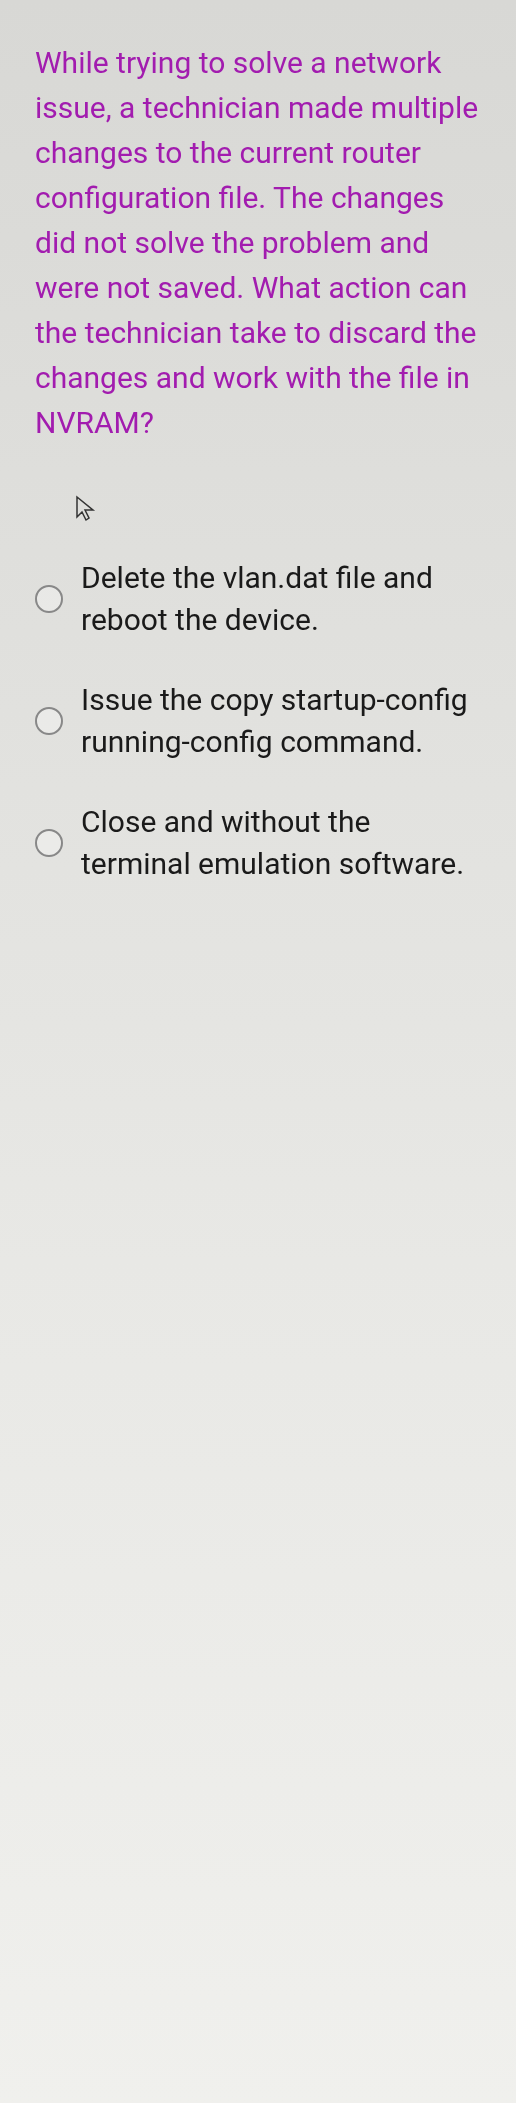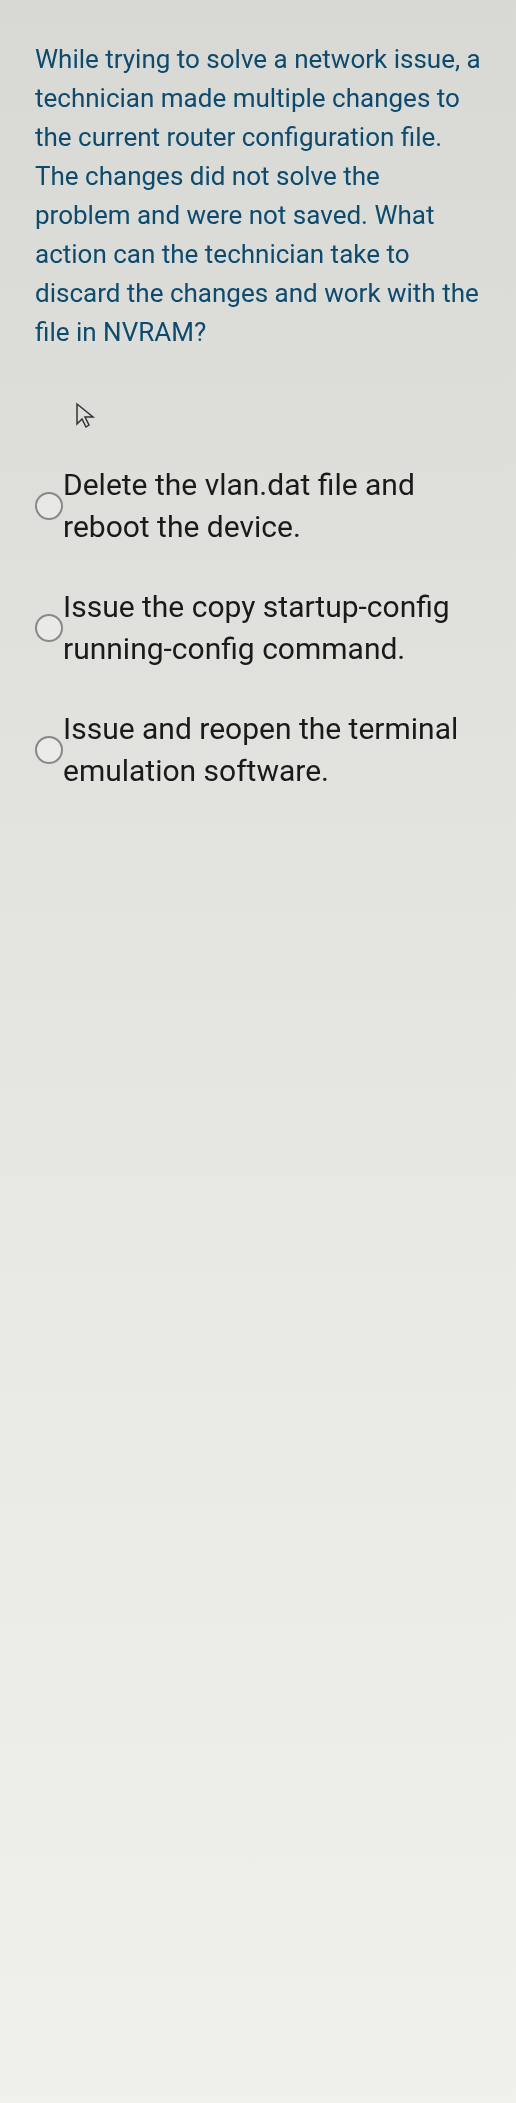--- a/index.html
+++ b/index.html
@@ -9,39 +9,40 @@
     }
     body {
       font-family: -apple-system, BlinkMacSystemFont, "Segoe UI", Roboto, sans-serif;
       background: linear-gradient(to bottom, #d8d8d5 0%, #e0e0dd 30%, #e8e8e5 60%, #f0f0ed 100%);
       width: 516px;
       min-height: 2103px;
       padding: 40px 35px;
       color: #2a2a2a;
     }
     .question-text {
-      font-size: 26px;
+      font-size: 30px;
       line-height: 1.5;
-      color: #0c4a6e;
+      color: #a21caf;
       margin-bottom: 50px;
       font-weight: 400;
     }
     .cursor-icon {
       display: block;
       margin: 30px 0 30px 40px;
     }
     .options {
       display: flex;
       flex-direction: column;
       gap: 38px;
       margin-top: 20px;
     }
     .option {
       display: flex;
       align-items: center;
+      gap: 18px;
       cursor: pointer;
     }
     .radio {
       width: 28px;
       height: 28px;
       border: 2px solid #888;
       border-radius: 50%;
       flex-shrink: 0;
       background: rgba(255,255,255,0.3);
     }
@@ -66,15 +67,15 @@
   <label class="option">
     <span class="radio"></span>
     <span class="option-text">Delete the vlan.dat file and reboot the device.</span>
   </label>
   <label class="option">
     <span class="radio"></span>
     <span class="option-text">Issue the copy startup-config running-config command.</span>
   </label>
   <label class="option">
     <span class="radio"></span>
-    <span class="option-text">Issue and reopen the terminal emulation software.</span>
+    <span class="option-text">Close and without the terminal emulation software.</span>
   </label>
 </div>
 
 </body></html>

